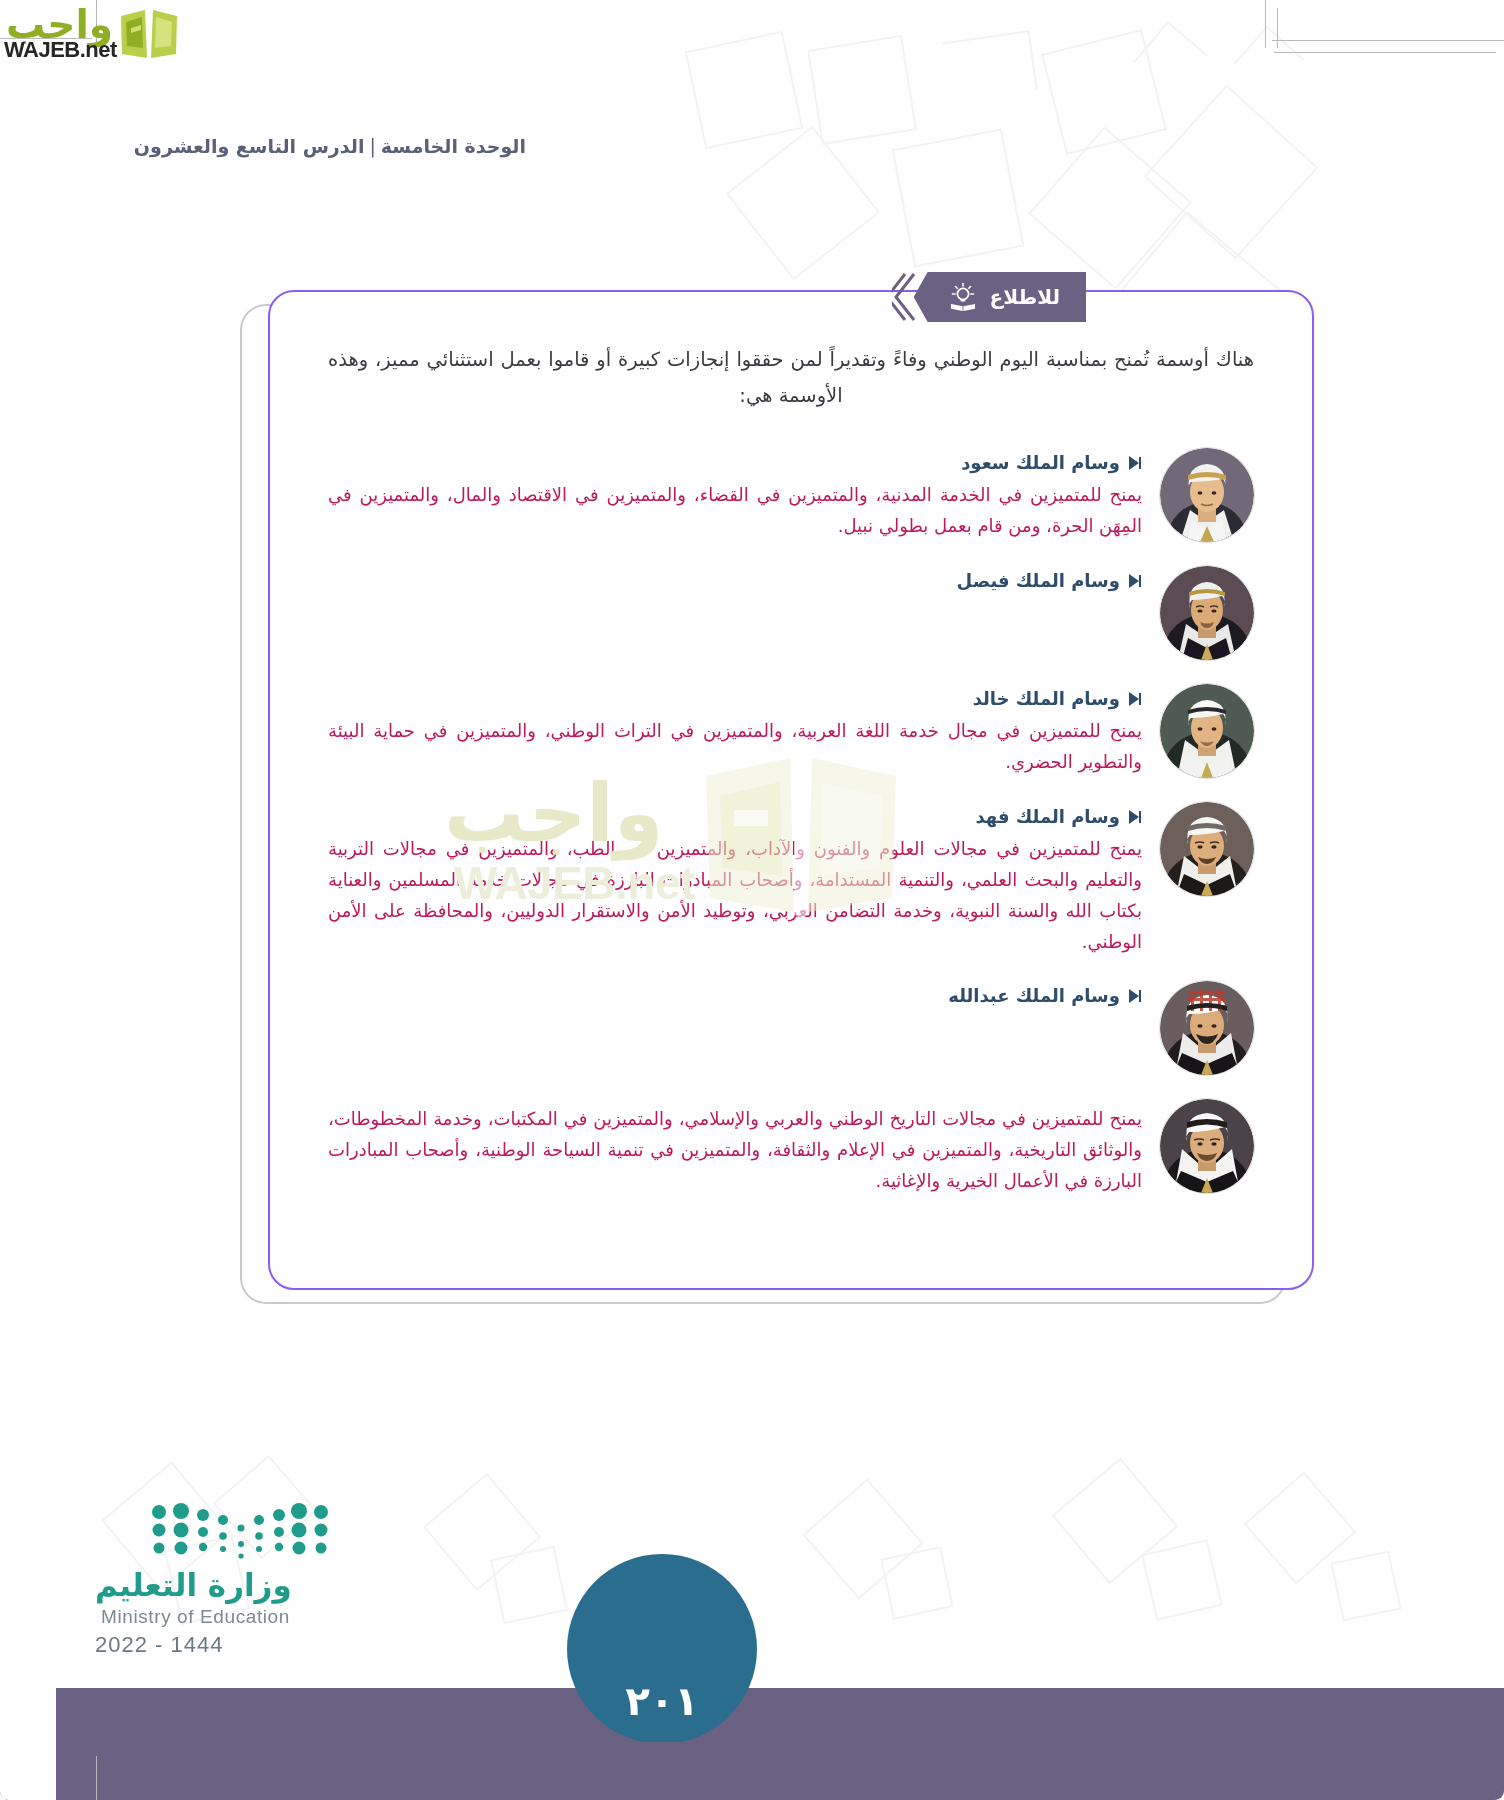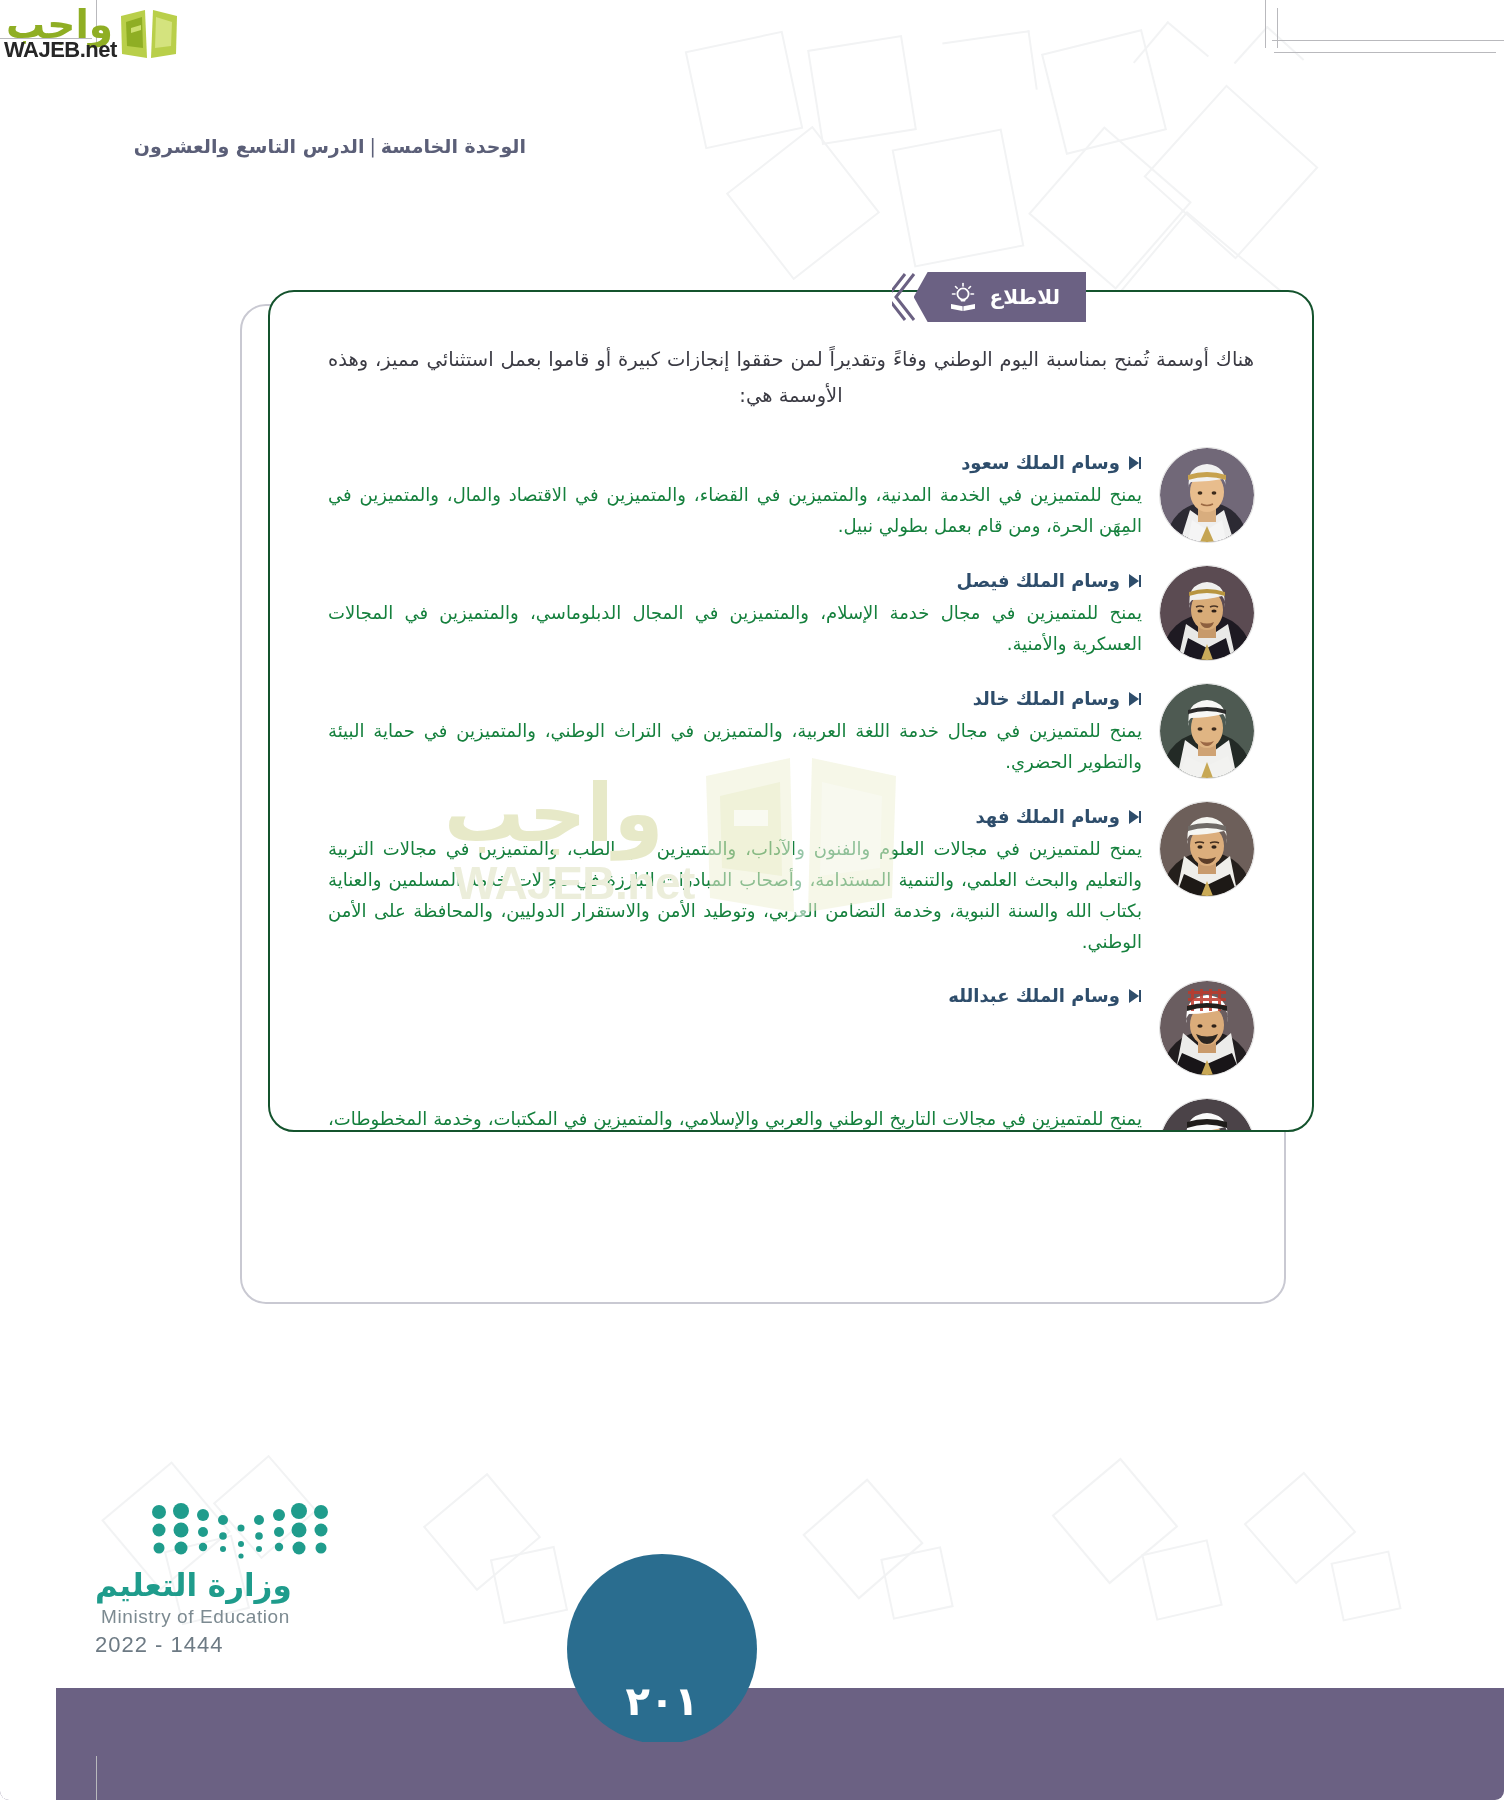--- a/index.html
+++ b/index.html
@@ -149,22 +149,22 @@
     position: absolute;
     top: 14px; left: -14px;
     width: 1046px; height: 1000px;
     border: 2px solid #c9c9d2;
     border-radius: 26px;
     background: transparent;
   }
   .card-inner {
     position: absolute;
     top: 0; right: 0;
-    width: 1046px; height: 842px;
-    border: 2px solid #14532d;
+    width: 1046px; height: 1000px;
+    border: 2px solid #8b5cf6;
     border-radius: 26px;
     background: #ffffff;
     overflow: hidden;
   }
   .card-pad {
     padding: 50px 58px 30px 58px;
     direction: rtl;
   }
 
   
@@ -212,21 +212,21 @@
     font-family: "DejaVu Sans", sans-serif;
     font-size: 18px;
     font-weight: bold;
     color: #2e4d6b;
     letter-spacing: 0.2px;
   }
   .medal-desc {
     font-family: "DejaVu Sans", sans-serif;
     font-size: 18px;
     line-height: 31px;
-    color: #15803d;
+    color: #be185d;
     text-align: justify;
     text-align-last: right;
   }
 
   
   .watermark {
     position: absolute;
     top: 770px;
     left: 430px;
     width: 560px;
@@ -495,21 +495,20 @@
             </svg>
           </div>
           <div class="medal-text">
             <div class="medal-title-row">
               <svg class="bullet-icon" viewBox="0 0 14 16">
                 <path d="M1 1 L1 15 L11 8 Z" fill="#2e4d6b"></path>
                 <path d="M12 2 L12 14" stroke="#2e4d6b" stroke-width="2"></path>
               </svg>
               <span class="medal-title">وسام الملك فيصل</span>
             </div>
-            <p class="medal-desc">يمنح للمتميزين في مجال خدمة الإسلام، والمتميزين في المجال الدبلوماسي، والمتميزين في المجالات العسكرية والأمنية.</p>
           </div>
         </div>
 
         <div class="medal">
           <div class="medal-portrait">
             <svg viewBox="0 0 94 94">
               <defs>
                   <clipPath id="c3">
                     <circle cx="47" cy="47" r="47"></circle>
                   </clipPath>

